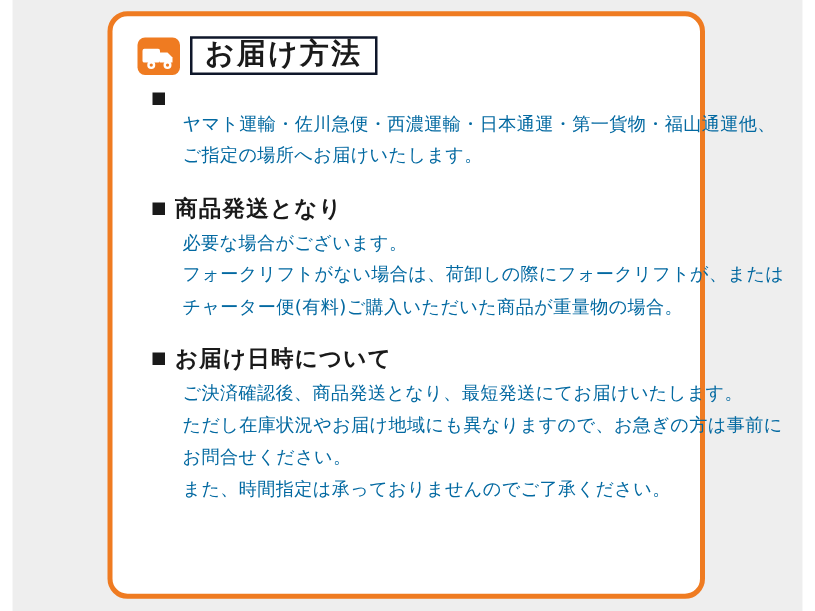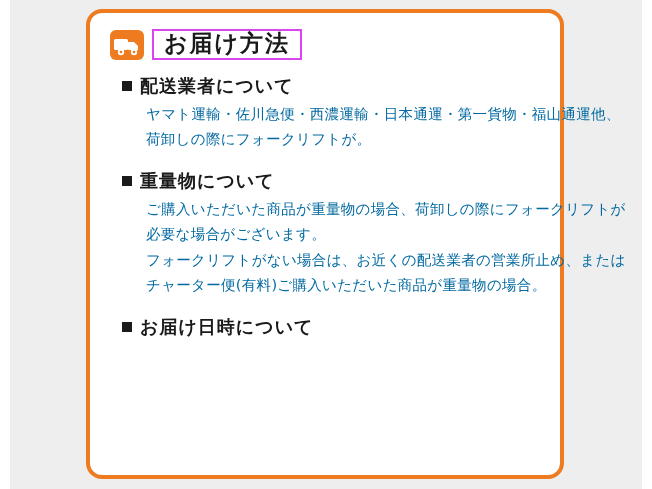--- a/index.html
+++ b/index.html
@@ -57,21 +57,21 @@
   .truck-badge {
     width: 34px;
     height: 30px;
     background: #ef7b21;
     border-radius: 6px;
     position: relative;
     flex: 0 0 auto;
   }
   .truck-badge svg { display: block; }
   .header-title-box {
-    border: 2px solid #d946ef;
+    border: 2px solid #0f172a;
     padding: 1px 10px 3px 10px;
     line-height: 1;
   }
   .header-title-box span {
     font-size: 23px;
     font-weight: bold;
     letter-spacing: 2px;
     color: #1a1a1a;
   }
   
@@ -132,43 +132,47 @@
           </svg>
         </div>
         <div class="header-title-box">
           <span>お届け方法</span>
         </div>
       </div>
 
       <div class="section sec-delivery">
         <div class="section-heading">
           <span class="sq"></span>
-          <span>配送業者について</span>
         </div>
         <div class="body-lines">
           <p>ヤマト運輸・佐川急便・西濃運輸・日本通運・第一貨物・福山通運他、</p>
-          <p>荷卸しの際にフォークリフトが。</p>
+          <p>ご指定の場所へお届けいたします。</p>
         </div>
       </div>
 
       <div class="section sec-heavy">
         <div class="section-heading">
           <span class="sq"></span>
-          <span>重量物について</span>
+          <span>商品発送となり</span>
         </div>
         <div class="body-lines">
-          <p>ご購入いただいた商品が重量物の場合、荷卸しの際にフォークリフトが</p>
           <p>必要な場合がございます。</p>
-          <p>フォークリフトがない場合は、お近くの配送業者の営業所止め、または</p>
+          <p>フォークリフトがない場合は、荷卸しの際にフォークリフトが、または</p>
           <p>チャーター便(有料)ご購入いただいた商品が重量物の場合。</p>
         </div>
       </div>
 
       <div class="section sec-datetime">
         <div class="section-heading">
           <span class="sq"></span>
           <span>お届け日時について</span>
         </div>
+        <div class="body-lines">
+          <p>ご決済確認後、商品発送となり、最短発送にてお届けいたします。</p>
+          <p>ただし在庫状況やお届け地域にも異なりますので、お急ぎの方は事前に</p>
+          <p>お問合せください。</p>
+          <p>また、時間指定は承っておりませんのでご了承ください。</p>
+        </div>
       </div>
 
     </div>
   </div>
 </div>
 
 </body></html>

